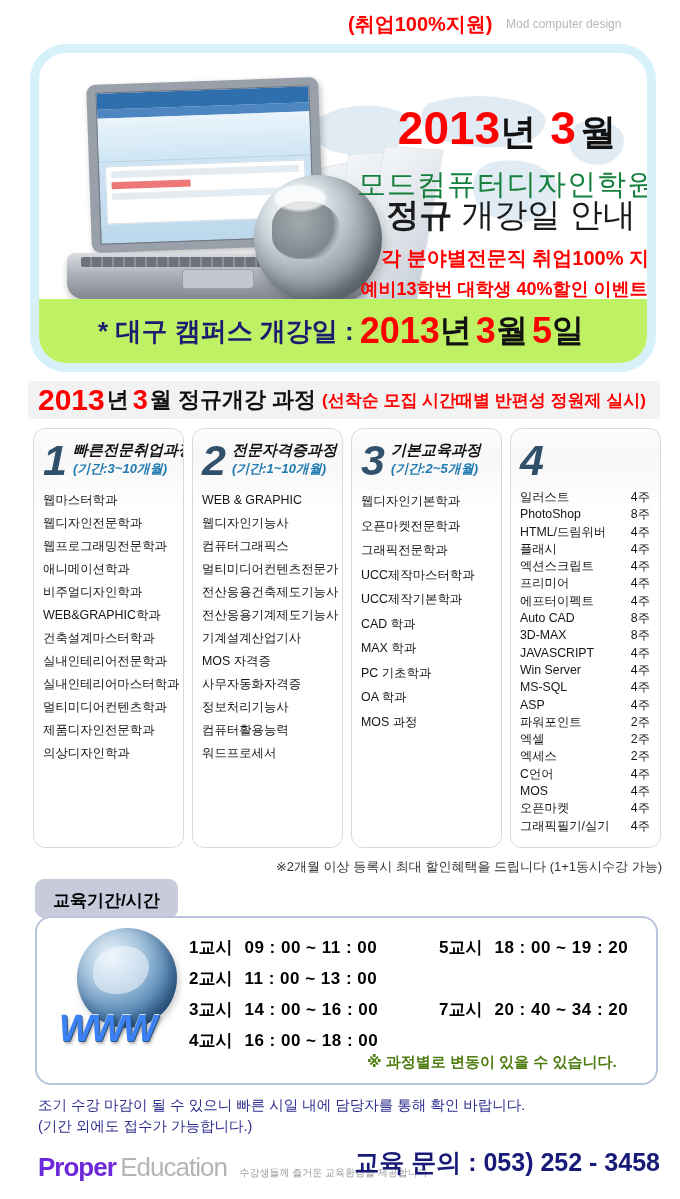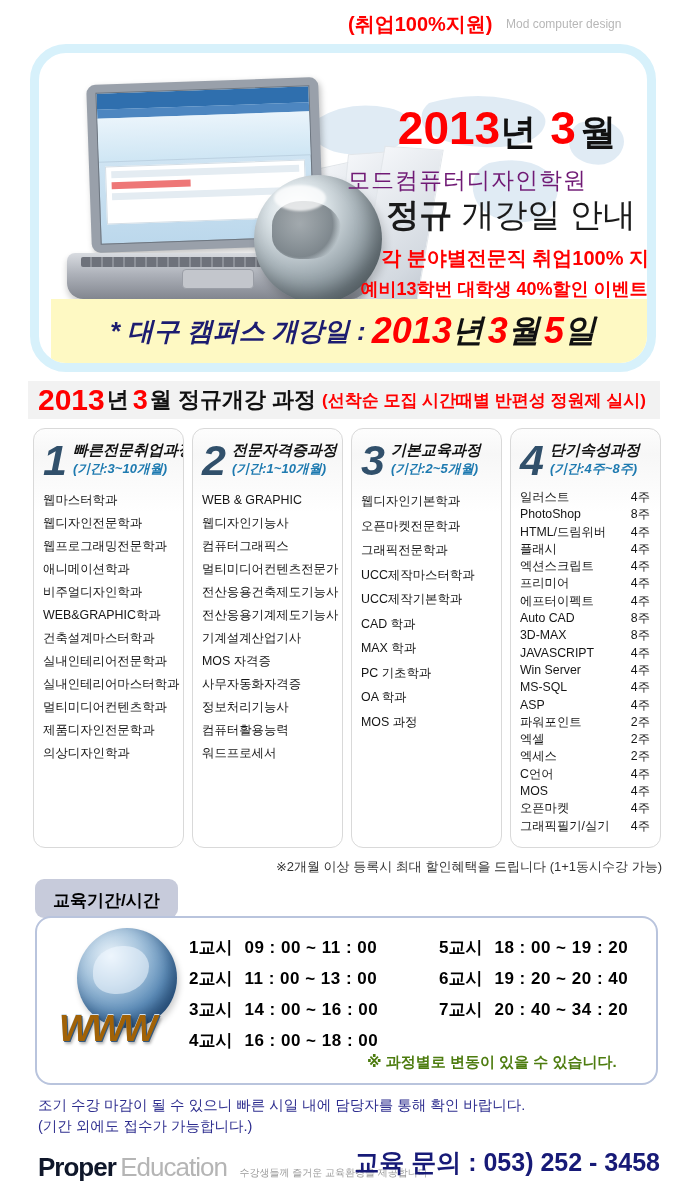--- a/index.html
+++ b/index.html
@@ -46,32 +46,32 @@
   .glass-globe::before { content:""; position:absolute; left:18px; top:26px; width:70px; height:58px; border-radius:48% 60% 55% 45%;
       background:radial-gradient(circle at 40% 40%, #8f979c 0%, #6d767c 60%, transparent 75%); opacity:.8; }
   .glass-globe::after { content:""; position:absolute; left:20px; top:10px; width:52px; height:26px; border-radius:50%;
       background:rgba(255,255,255,.75); filter:blur(1px); }
 
   .month-title { position:absolute; left:318px; top:48px; width:300px; text-align:center; white-space:nowrap; }
   .month-title .num { color:#ff0000; font-weight:800; font-size:46px; }
   .month-title .suf { color:#111; font-weight:700; font-size:36px; }
   .month-title .gap { margin-left:14px; }
 
-  .academy { position:absolute; left:308px; top:112px; width:320px; text-align:left;
-             color:#701a75; font-size:23px; letter-spacing:1px; white-space:nowrap; }
+  .academy { position:absolute; left:308px; top:112px; width:320px; text-align:center;
+             color:#15803d; font-size:29px; letter-spacing:1px; white-space:nowrap; }
   .headline { position:absolute; left:312px; top:140px; width:320px; text-align:center;
               color:#1a1a1a; font-size:33px; white-space:nowrap; }
   .headline .hb { font-weight:800; }
   .promo1 { position:absolute; left:300px; top:192px; width:330px; text-align:right;
             color:#ff0000; font-weight:800; font-size:20px; white-space:nowrap; }
   .promo2 { position:absolute; left:300px; top:224px; width:330px; text-align:center;
             color:#ff0000; font-weight:800; font-size:18px; white-space:nowrap; }
 
-  .campus-strip { position:absolute; left:12px; bottom:0; width:100%; height:64px; background:#fef9c3;
-                  display:flex; align-items:center; justify-content:center; white-space:nowrap;font-style:italic; }
+  .campus-strip { position:absolute; left:0; bottom:0; width:100%; height:64px; background:#bef264;
+                  display:flex; align-items:center; justify-content:center; white-space:nowrap; }
   .campus-strip .pre { color:#1c1c70; font-weight:800; font-size:26px; margin-right:6px; }
   .campus-strip .num { color:#ff0000; font-weight:800; font-size:36px; }
   .campus-strip .suf { color:#111; font-weight:800; font-size:32px; margin-right:4px; }
 
   
   .banner { position:absolute; left:28px; top:381px; width:632px; height:38px; background:#f2f2f2;
             display:flex; align-items:center; padding-left:10px; white-space:nowrap; }
   .banner .yr { color:#ff0000; font-weight:800; font-size:30px; }
   .banner .sf { color:#111; font-weight:700; font-size:22px; margin:0 4px 0 2px; }
   .banner .mo { color:#ff0000; font-weight:800; font-size:27px; }
@@ -101,34 +101,34 @@
                  padding:10px 18px 6px; font-size:17px; font-weight:800; color:#000; }
   .sched-box { position:absolute; left:35px; top:916px; width:623px; height:169px; background:#fff;
                border:2px solid #b9c4dd; border-radius:16px; }
   .www-art { position:absolute; left:22px; top:8px; width:140px; height:150px; }
   .www-sphere { position:absolute; left:18px; top:2px; width:100px; height:100px; border-radius:50%;
       background:radial-gradient(circle at 34% 28%, #eaf3fa 0%, #a9c6de 30%, #5c8cb8 60%, #2d5d8e 85%, #1c4269 100%);
       box-shadow:inset -6px -8px 14px rgba(0,20,50,.35), 2px 4px 6px rgba(0,0,0,.2); }
   .www-sphere::before { content:""; position:absolute; left:16px; top:18px; width:56px; height:48px;
       border-radius:55% 45% 60% 40%; background:rgba(240,248,255,.55); }
   .www-text { position:absolute; left:0; top:82px; font-size:36px; font-weight:800; font-style:italic;
-      color:#a16207; letter-spacing:-2px;
+      color:#3b82f6; letter-spacing:-2px;
       text-shadow:1px 1px 0 #34597f, 2px 3px 3px rgba(0,0,0,.3), 0 -1px 0 #cfe0ef; }
   .sched-grid { position:absolute; left:152px; top:14px; }
   .sched-row { display:flex; height:31px; align-items:center;gap:24px; }
   .sched-cell { width:226px; display:flex; align-items:center; white-space:nowrap; }
   .sched-cell .lab { font-size:17px; font-weight:800; color:#000; margin-right:12px; }
   .sched-cell .tim { font-size:17px; font-weight:800; color:#000; letter-spacing:.5px; }
   .sched-note { position:absolute; left:330px; top:135px; font-size:15px; font-weight:700; color:#4d7c0f; white-space:nowrap;text-align:center; }
 
   
   .notice1 { position:absolute; left:38px; top:1096px; font-size:14.5px; color:#2e2e8f; }
   .notice2 { position:absolute; left:38px; top:1117px; font-size:14.5px; color:#2e2e8f; }
   .logo { position:absolute; left:38px; top:1152px; white-space:nowrap; }
-  .logo .lb { font-size:26px; font-weight:800; color:#0f172a; letter-spacing:-1px; }
+  .logo .lb { font-size:26px; font-weight:800; color:#6d28d9; letter-spacing:-1px; }
   .logo .ll { font-size:26px; font-weight:400; color:#b5b5b5; letter-spacing:-1px; }
   .logo .tag { font-size:10px; color:#9b9b9b; margin-left:8px; }
   .contact { position:absolute; right:20px; top:1146px; font-size:25px; font-weight:800; color:#171a77; white-space:nowrap; }
 </style>
 </head>
 <body>
 
 <div id="page">
 
   <div class="support-badge">(취업100%지원)</div>
@@ -267,24 +267,20 @@
         <li>MAX 학과</li>
         <li>PC 기초학과</li>
         <li>OA 학과</li>
         <li>MOS 과정</li>
       </ul>
     </div>
 
     <div class="col col4">
       <div class="col-head">
         <div class="col-num">4</div>
-        <div class="col-titles">
-          <div class="col-title">단기속성과정</div>
-          <div class="col-period">(기간:4주~8주)</div>
-        </div>
       </div>
       <div>
         <div class="c4row">
             <span>일러스트</span>
             <span>4주</span>
           </div>
         <div class="c4row">
             <span>PhotoShop</span>
             <span>8주</span>
           </div>
@@ -381,24 +377,20 @@
           </div>
         <div class="sched-cell">
             <span class="lab">5교시</span>
             <span class="tim">18 : 00 ~ 19 : 20</span>
           </div>
       </div>
       <div class="sched-row">
         <div class="sched-cell">
             <span class="lab">2교시</span>
             <span class="tim">11 : 00 ~ 13 : 00</span>
-          </div>
-        <div class="sched-cell">
-            <span class="lab">6교시</span>
-            <span class="tim">19 : 20 ~ 20 : 40</span>
           </div>
       </div>
       <div class="sched-row">
         <div class="sched-cell">
             <span class="lab">3교시</span>
             <span class="tim">14 : 00 ~ 16 : 00</span>
           </div>
         <div class="sched-cell">
             <span class="lab">7교시</span>
             <span class="tim">20 : 40 ~ 34 : 20</span>

